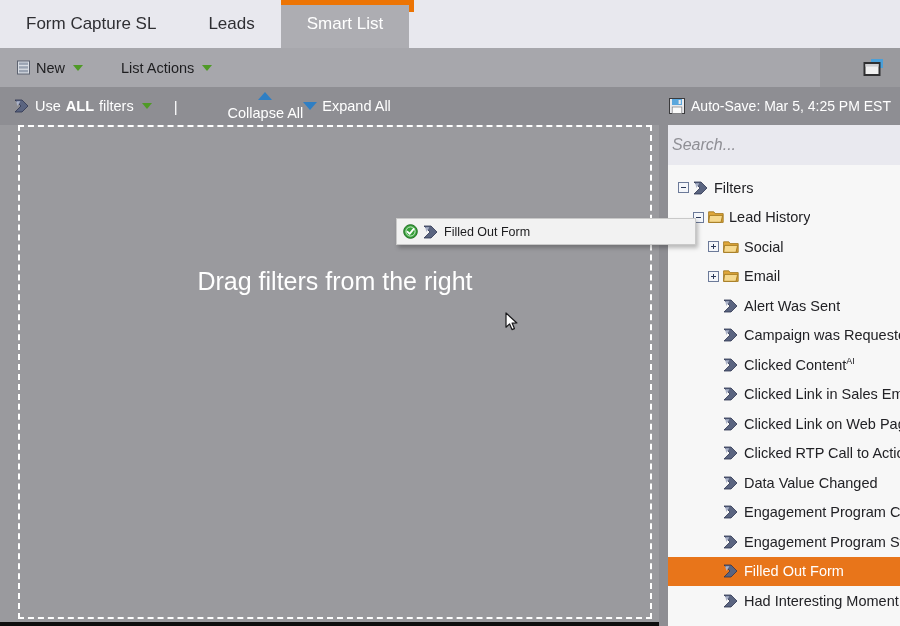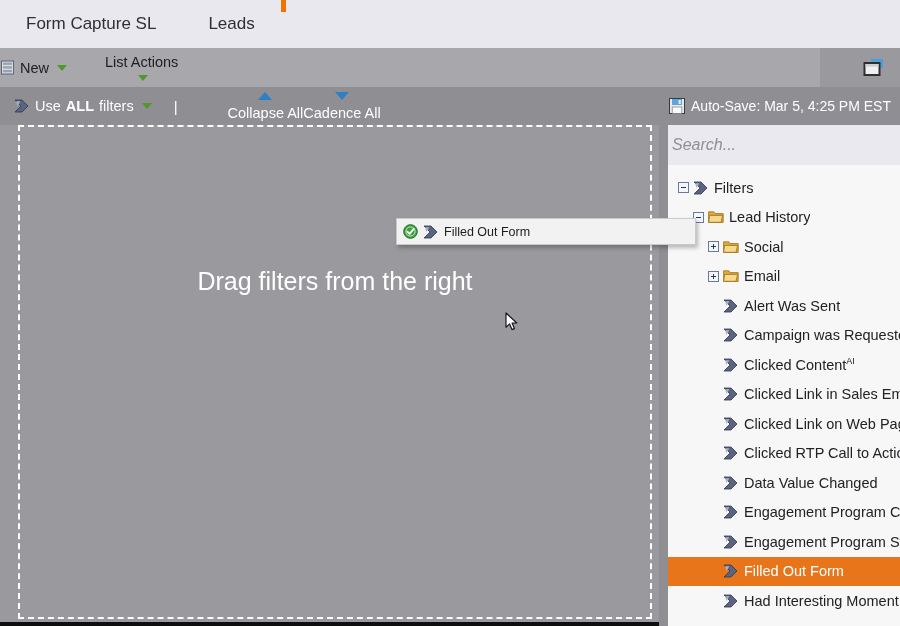--- a/index.html
+++ b/index.html
@@ -67,32 +67,33 @@
 
   
   .toolbar1 {
     position: absolute;
     left: 0; top: 48px;
     width: 820px; height: 39px;
     background: #a7a7ac;
     display: flex;
     align-items: center;
     box-sizing: border-box;
+    padding-left: 16px;
   }
   .tb-item {
     display: flex;
     align-items: center;
     gap: 5px;
     font-size: 14.5px;
     color: #1e1e20;
     cursor: pointer;
     user-select: none;
     white-space: nowrap;
   }
-  .tb-item + .tb-item { margin-left: 38px; flex-direction: column; }
+  .tb-item + .tb-item { margin-left: 38px; }
 
   .icon-db {
     width: 15px; height: 15px;
     display: inline-block;
     position: relative;
     flex: none;
   }
   .icon-db svg { display: block; }
 
   .caret-green {
@@ -303,20 +304,23 @@
 <body>
 
 <div class="app">
 
   <div class="tabbar">
     <div class="tab">
       <span>Form Capture SL</span>
     </div>
     <div class="tab">
       <span>Leads</span>
+    </div>
+    <div class="tab active">
+      <span>Smart List</span>
     </div>
     <div class="tabbar-filler"></div>
   </div>
 
   <div class="toolbar1">
     <div class="tb-item">
       <span class="icon-db">
         <svg width="15" height="15" viewBox="0 0 15 15">
           <rect x="1.5" y="1" width="12" height="13" fill="#d9dde4" stroke="#5d6370" stroke-width="1"></rect>
           <rect x="3" y="2.5" width="9" height="2.4" fill="#9aa3b2"></rect>
@@ -354,21 +358,21 @@
         <span> filters</span>
       <span class="caret-green"></span>
     </div>
     <span class="tb-sep">|</span>
     <div class="tb-item sp-collapse">
       <span class="tri-up"></span>
       <span>Collapse All</span>
     </div>
     <div class="tb-item sp-expand">
       <span class="tri-down"></span>
-      <span>Cadence All</span>
+      <span>Expand All</span>
     </div>
     <div class="autosave">
       <span class="icon-save">
         <svg width="16" height="16" viewBox="0 0 16 16">
           <rect x="0.5" y="0.5" width="15" height="15" fill="#e9e9ec" stroke="#3a3a3c" stroke-width="1"></rect>
           <rect x="3" y="1" width="10" height="6" fill="#5ba7dd"></rect>
           <rect x="9.6" y="2" width="2.2" height="4" fill="#e9e9ec"></rect>
           <rect x="3.2" y="9" width="9.6" height="6.5" fill="#fbfbfb" stroke="#7a7a7d" stroke-width="0.7"></rect>
         </svg>
       </span>

